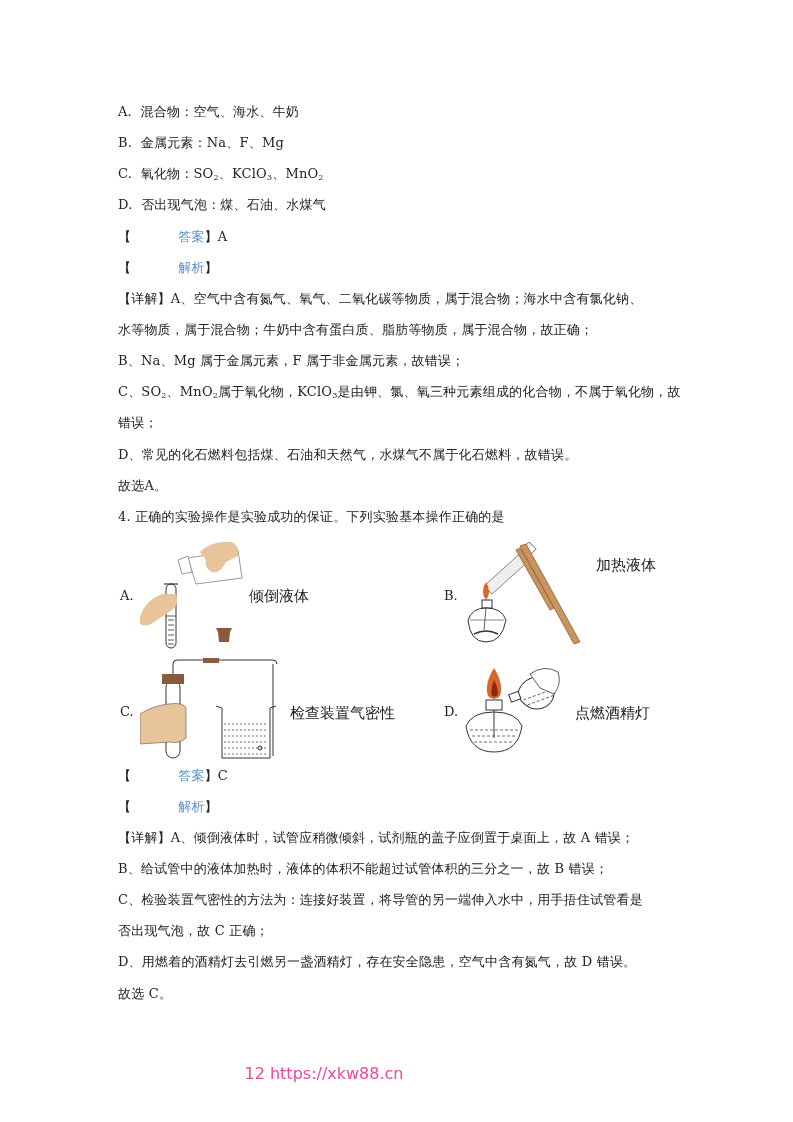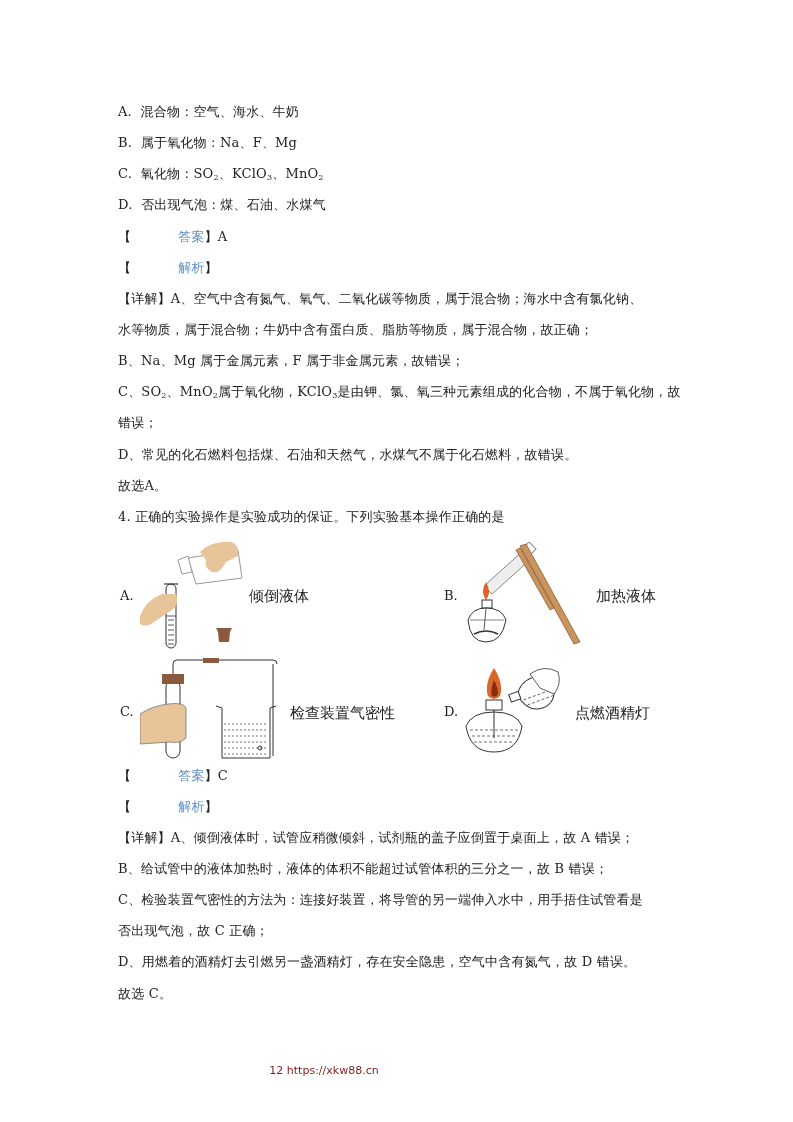--- a/index.html
+++ b/index.html
@@ -6,32 +6,32 @@
     body { width: 793px; height: 1122px; position: relative; overflow: hidden;
            font-family: "DejaVu Serif", "Liberation Serif", serif; color: #222; }
     .line { position: absolute; left: 118px; font-size: 13px; line-height: 16px; white-space: nowrap; letter-spacing: 0.2px; text-align: right; }
     .tag { color: #222; }
     .tag-inner { color: #5b8fc7; margin-left: 47px; }
     sub { font-size: 8px; vertical-align: -2px; line-height: 0; }
     .opt-label { position: absolute; font-size: 13px; }
     .opt-caption { position: absolute; font-size: 15px; }
     .fig { position: absolute; }
     .footer { position: absolute; top: 1064px; left: 0; width: 648px; text-align: center;
-              font-family: "DejaVu Sans", sans-serif; font-size: 11px; color: #7f1d1d; }
+              font-family: "DejaVu Sans", sans-serif; font-size: 16px; color: #ec4899; }
   </style>
 </head>
 <body>
 
 <div class="line" style="top:104px">
   <span>A.</span>&nbsp;
   <span>混合物：空气、海水、牛奶</span>
 </div>
 <div class="line" style="top:135px">
   <span>B.</span>&nbsp;
-  <span>属于氧化物：Na、F、Mg</span>
+  <span>金属元素：Na、F、Mg</span>
 </div>
 <div class="line" style="top:166px">
   <span>C.</span>&nbsp;
   <span>氧化物：SO</span><sub>2</sub><span>、KClO</span><sub>3</sub><span>、MnO</span><sub>2</sub>
 </div>
 <div class="line" style="top:197px">
   <span>D.</span>&nbsp;
   <span>否出现气泡：煤、石油、水煤气</span>
 </div>
 
@@ -99,21 +99,21 @@
   <path d="M22,40 Q16,50 22,58 Q28,50 22,40 Z" fill="#d9662b"></path>
 
   <g>
     <rect x="18" y="58" width="10" height="8" fill="#fff" stroke="#333"></rect>
     <path d="M4,78 Q8,66 22,66 Q38,66 42,78 Q38,100 22,100 Q6,100 4,78 Z" fill="#fff" stroke="#333" stroke-width="1"></path>
     <line x1="6" y1="78" x2="40" y2="78" stroke="#333" stroke-width="0.6"></line>
     <path d="M10,92 Q22,86 34,92" fill="none" stroke="#333" stroke-width="1.5"></path>
     <line x1="22" y1="66" x2="20" y2="88" stroke="#333" stroke-width="0.8"></line>
   </g>
 </svg>
-<div class="opt-caption" style="left:596px; top:587px">加热液体</div>
+<div class="opt-caption" style="left:596px; top:556px">加热液体</div>
 
 <div class="opt-label" style="left:120px; top:704px">C.</div>
 <svg class="fig" style="left:140px; top:658px" width="140" height="104" viewBox="0 0 140 104">
 
   <g>
     <rect x="26" y="22" width="14" height="78" rx="7" fill="#fff" stroke="#333"></rect>
     <rect x="22" y="16" width="22" height="10" fill="#8b5a3c"></rect>
   </g>
 
   <path d="M33,16 L33,6 Q33,2 37,2 L133,2 Q137,2 137,6" fill="none" stroke="#333" stroke-width="1"></path>

